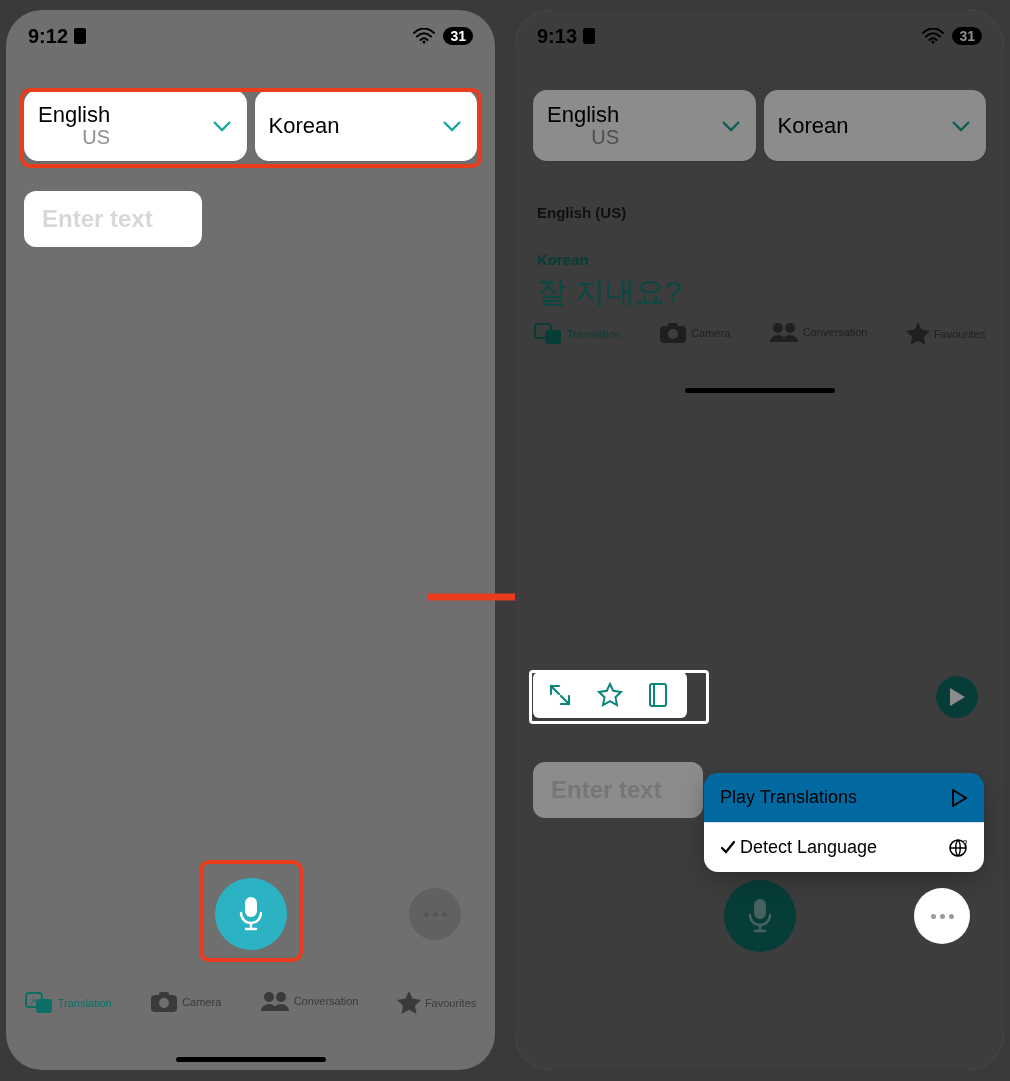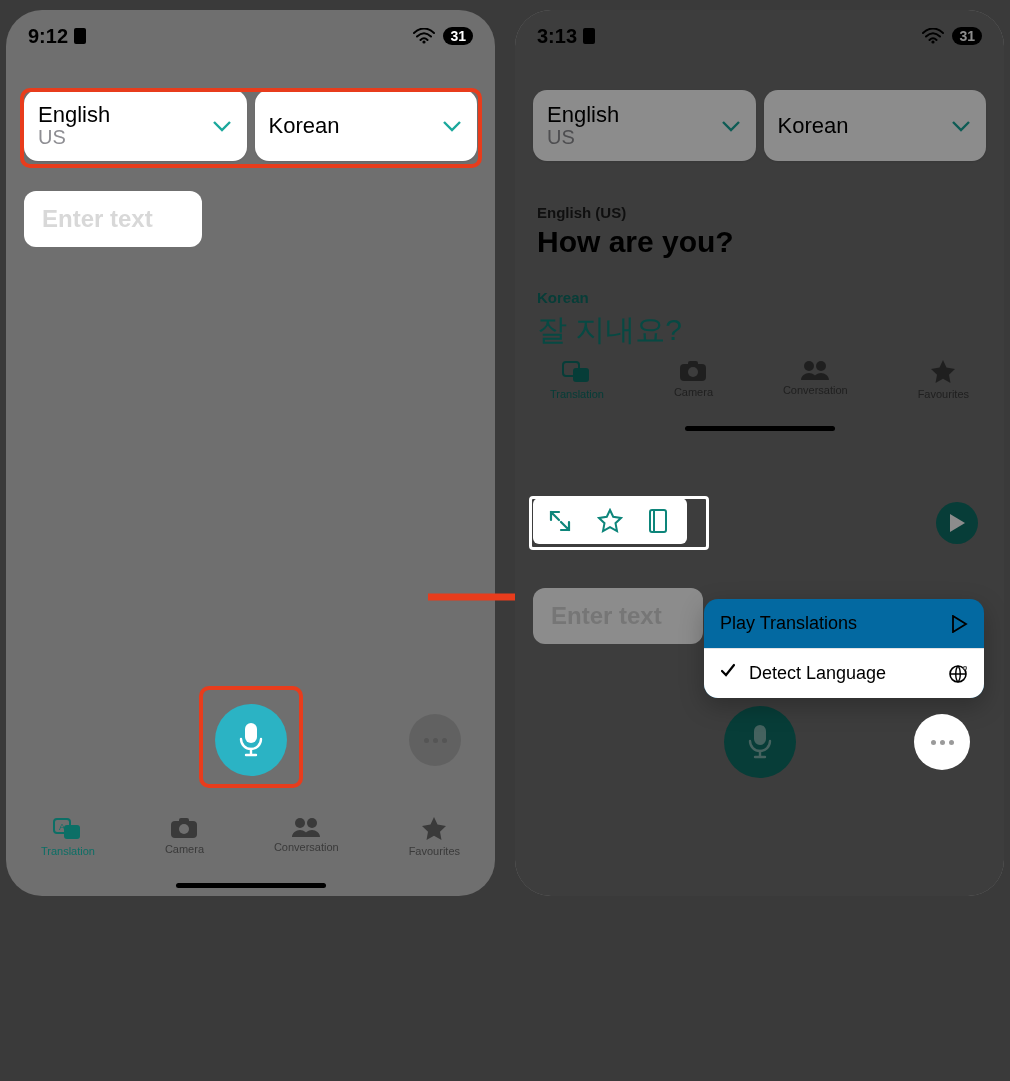--- a/index.html
+++ b/index.html
@@ -7,21 +7,21 @@
     background: #3a3a3a;
     font-family: -apple-system, "Helvetica Neue", Arial, sans-serif;
     width: 1010px;
     height: 1081px;
     position: relative;
     overflow: hidden;
   }
   .phone {
     position: absolute;
     width: 489px;
-    height: 886px;
+    height: 1060px;
     background: #6f6f6f;
     border-radius: 36px;
     top: 10px;
   }
   .phone-left { left: 6px; }
   .phone-right { left: 515px; }
   .phone-inner {
     position: absolute;
     inset: 0;
     border-radius: 36px;
@@ -51,20 +51,21 @@
     border-radius: 10px;
     padding: 1px 7px;
     font-size: 14px;
     font-weight: 700;
   }
   
   .lang-row {
     display: flex;
     gap: 8px;
     margin: 34px 18px 0 18px;
+    text-align: right;
   }
   .lang-card {
     flex: 1;
     background: #fff;
     border-radius: 14px;
     padding: 12px 14px;
     display: flex;
     align-items: center;
     justify-content: space-between;
     box-shadow: 0 1px 2px rgba(0,0,0,0.08);
@@ -117,21 +118,21 @@
   .tabbar {
     position: absolute;
     bottom: 0; left: 0; right: 0;
     height: 88px;
     display: flex;
     justify-content: space-around;
     align-items: flex-start;
     padding-top: 8px;
   }
   .tab {
-    display:flex;flex-direction:column;align-items:center;gap:3px;
+    display:flex;align-items:center;gap:3px;
     color: #3a3a3a;
     font-size: 11px;
   }
   .tab.active { color: #0c6f66; }
   .tab svg { display:block; }
   .home-indicator {
     position:absolute; bottom:8px; left:50%; transform:translateX(-50%);
     width: 150px; height:5px; border-radius:3px; background:#000;
   }
 
@@ -196,21 +197,21 @@
     overflow:hidden;
     box-shadow:0 8px 24px rgba(0,0,0,0.25);
   }
   .menu-item {
     display:flex;align-items:center;justify-content:space-between;
     padding:14px 16px;
     font-size:18px;color:#000;
   }
   .menu-item + .menu-item { border-top:1px solid #e3e3e5; }
   .menu-item.hi { background:#fff; }
-  .menu-item .lead { display:flex;gap:13px; }
+  .menu-item .lead { display:flex;align-items:center;gap:4px; }
 
   .mic-btn2 {
     position:absolute; left:50%; transform:translateX(-50%);
     bottom: 118px;
     width:72px;height:72px;border-radius:50%;
     background:#0d6f66;
     display:flex;align-items:center;justify-content:center;
   }
   .more-btn2 {
     position:absolute; right:34px; bottom: 126px;
@@ -333,21 +334,21 @@
 <svg class="arrow" viewBox="0 0 150 30">
   <line x1="4" y1="15" x2="130" y2="15" stroke="#e83c1c" stroke-width="7"></line>
   <path d="M125 3 L148 15 L125 27 Z" fill="#e83c1c"></path>
 </svg>
 
 <div class="phone phone-right p2">
   <div class="phone-inner">
 
     <div class="statusbar">
       <div class="status-left">
-        <span>3:13</span>
+        <span>9:13</span>
         <span class="sim-icon"></span>
       </div>
       <div class="status-right">
         <span class="wifi-icon">
           <svg width="22" height="16" viewBox="0 0 22 16">
               <path d="M1 5 Q11 -4 21 5 M4 8.5 Q11 2 18 8.5 M7.5 12 Q11 8.5 14.5 12" stroke="#000" stroke-width="2" fill="none" stroke-linecap="round"></path>
               <circle cx="11" cy="14" r="1.6" fill="#000"></circle>
             </svg>
         </span>
         <span class="battery-pill">31</span>
@@ -367,21 +368,20 @@
       <div class="lang-card">
         <span class="lang-single">Korean</span>
         <span class="chev"><svg viewBox="0 0 22 14">
               <path d="M3 3 L11 11 L19 3"></path>
             </svg></span>
       </div>
     </div>
 
     <div class="trans-block">
       <div class="lbl-small">English (US)</div>
-      <div class="src-text">How are you?</div>
       <div class="tgt-label">Korean</div>
       <div class="tgt-text">잘 지내요?</div>
     </div>
 
     <div class="action-strip">
       <span class="ic">
         <svg width="26" height="26" viewBox="0 0 26 26">
             <path d="M4 12V4h8M22 14v8h-8M4 4l8 8M22 22l-8-8" stroke="#0d857a" stroke-width="2.2" fill="none" stroke-linecap="round"></path>
           </svg>
       </span>

